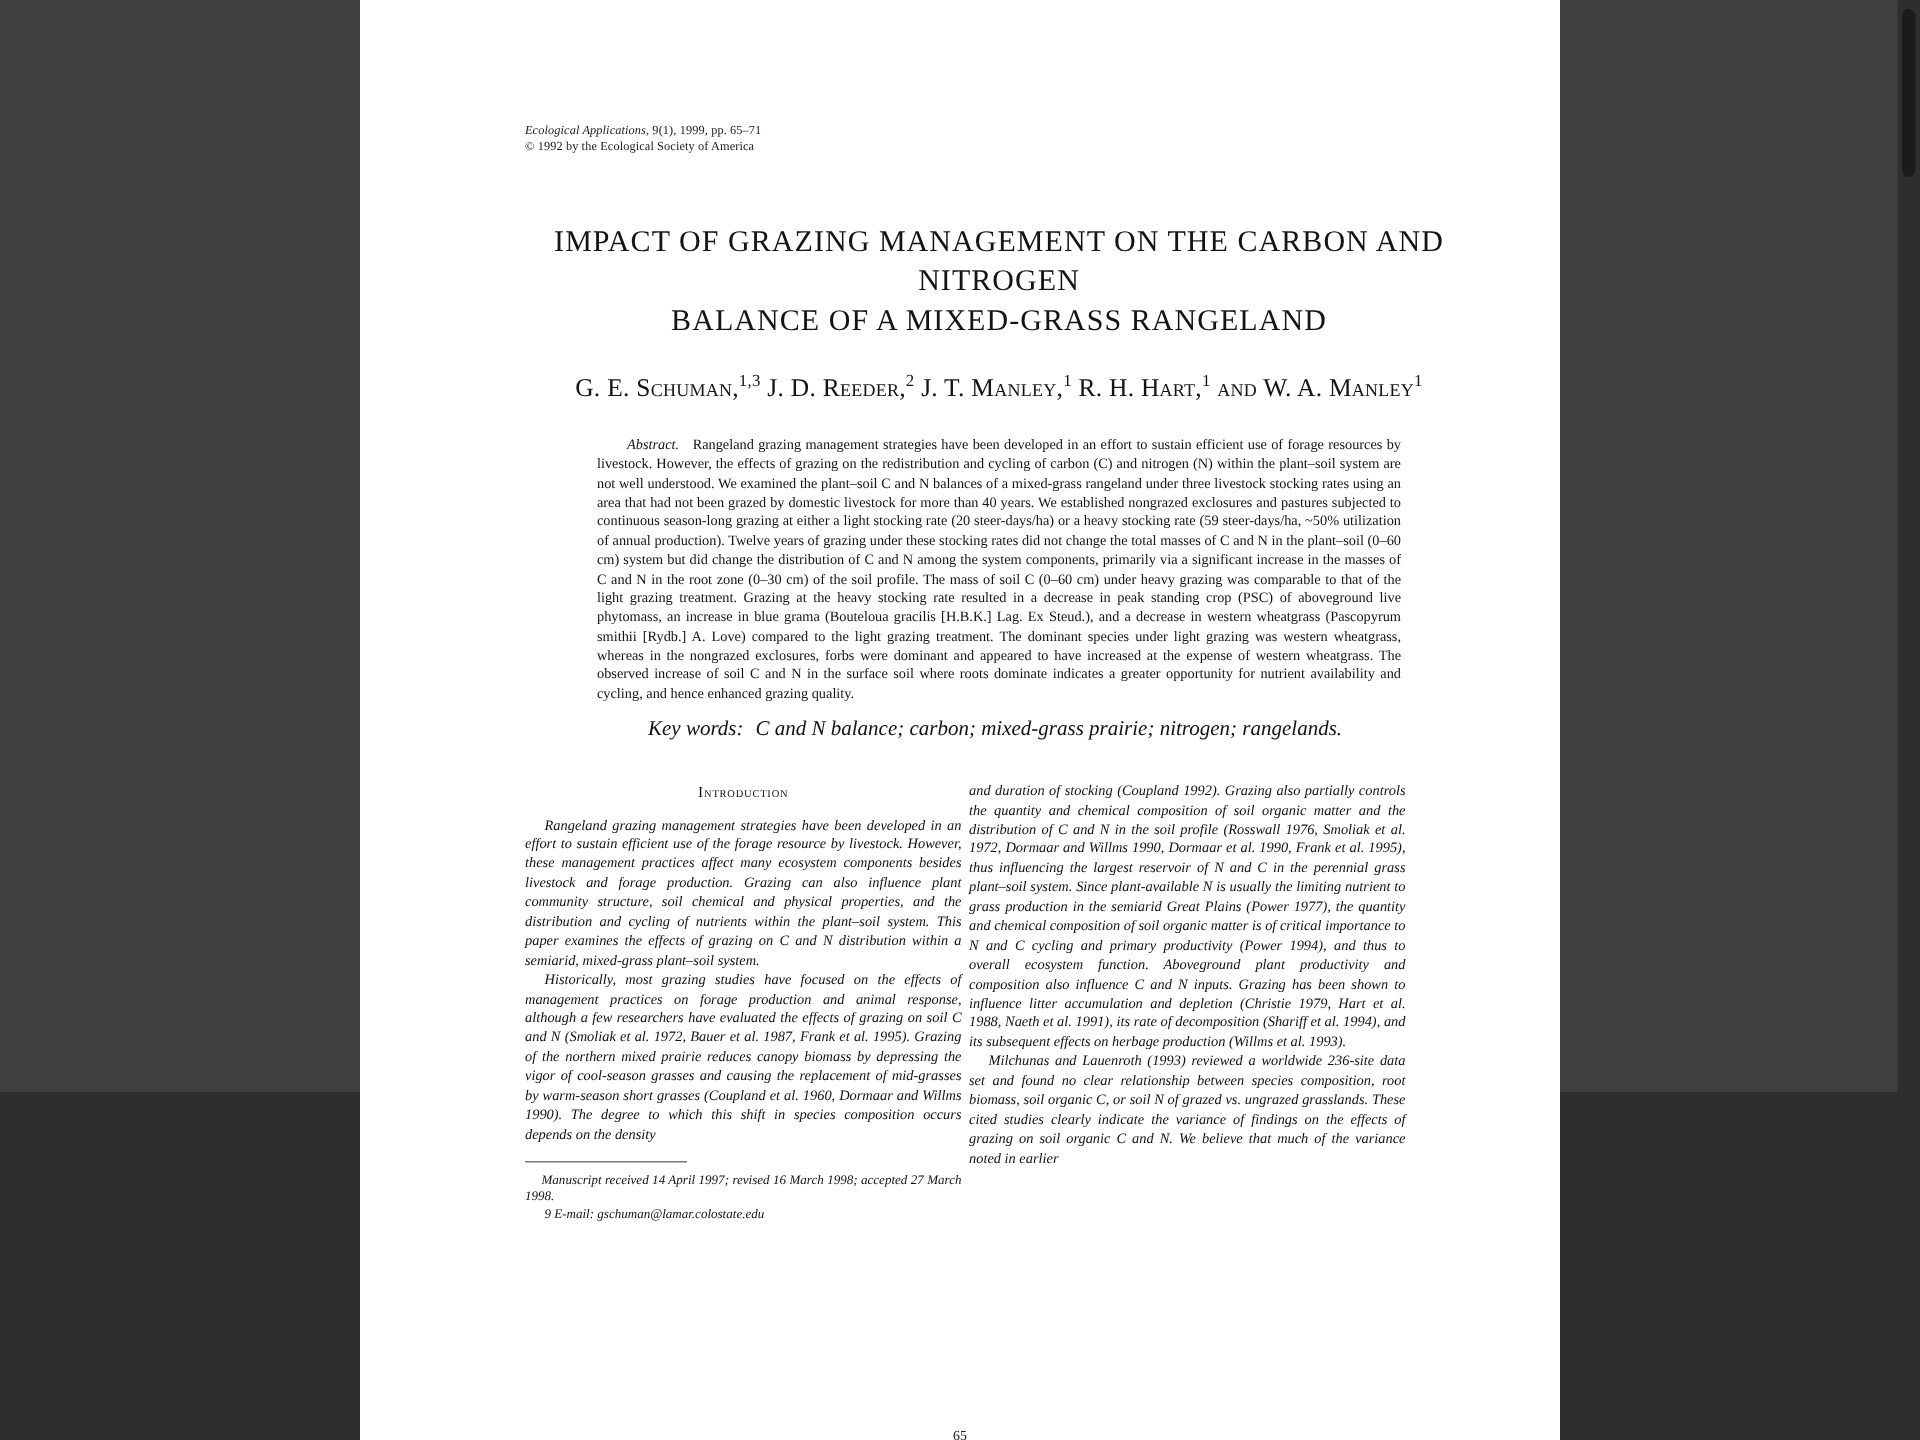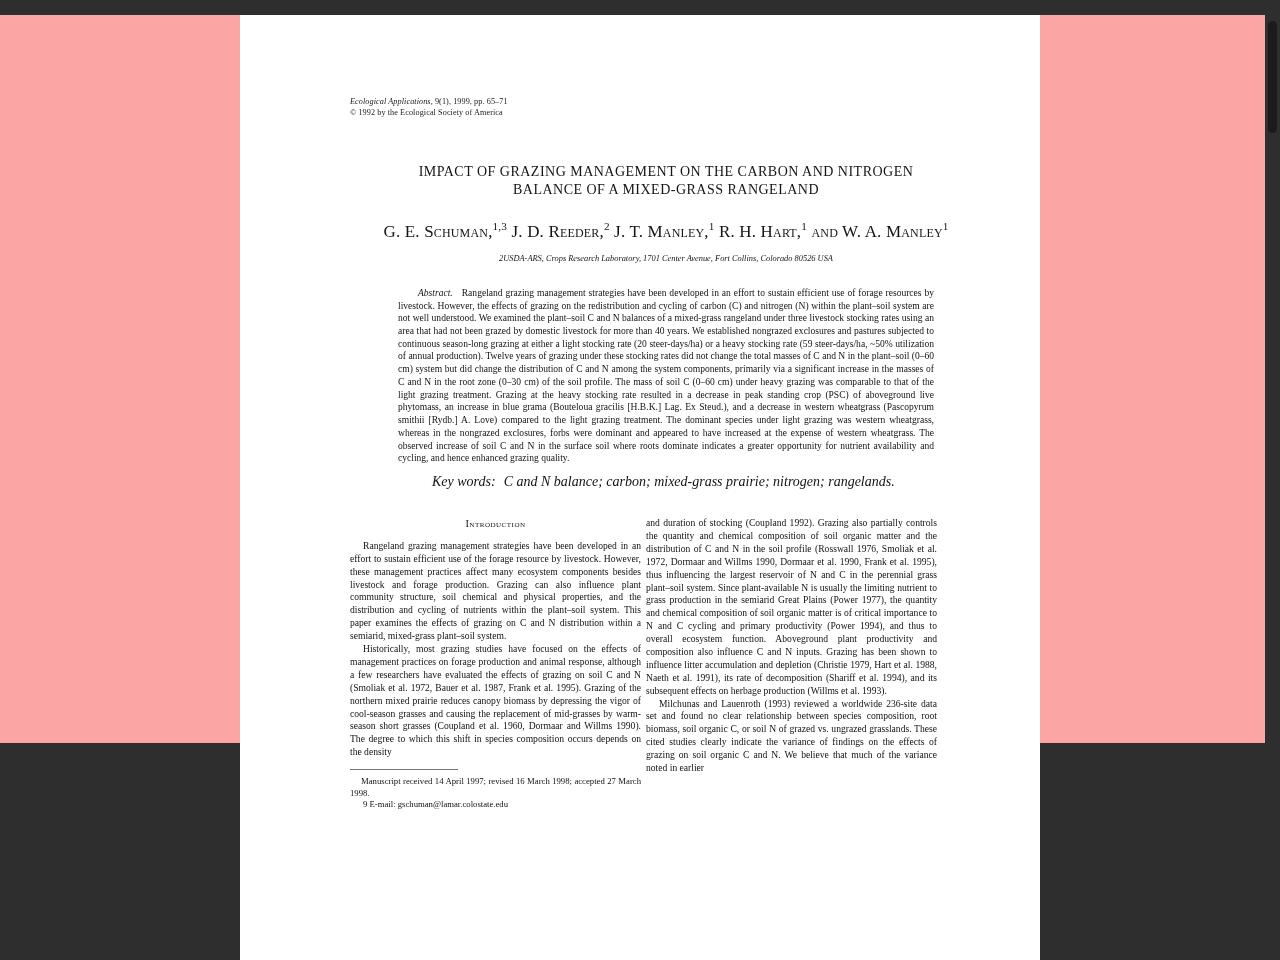--- a/index.html
+++ b/index.html
@@ -6,22 +6,21 @@
   html, body {
     margin: 0; padding: 0;
     width: 1280px; height: 960px;
     overflow: hidden;
     background: #2e2e2e;
     font-family: "Liberation Serif", "DejaVu Serif", serif;
   }
   #viewer {
     position: relative;
     width: 1280px; height: 728px;
-    background: #fca5a5;
-    margin-top: 15px;
+    background: #404040;
   }
   #page {
     position: absolute;
     left: 240px; top: 0;
     width: 800px; height: 960px;
     background: #ffffff;
     overflow: hidden;
   }
   #page-inner {
     position: absolute;
@@ -36,21 +35,21 @@
     line-height: 1.32;
     color: #1a1a1a;
     letter-spacing: 0.01em;
   }
   .journal-head .jtitle { font-style: italic; }
 
   
   .doc-title {
     margin-top: 44px;
     text-align: center;
-    font-size: 14px;
+    font-size: 20px;
     line-height: 1.33;
     letter-spacing: 0.035em;
     color: #141414;
     font-weight: normal;
   }
   .doc-title .tline { display: block; }
 
   
   .authors {
     margin-top: 22px;
@@ -113,21 +112,21 @@
     hyphens: none;
   }
   .section-head {
     text-align: center;
     font-variant: small-caps;
     font-size: 10.3px;
     letter-spacing: 0.05em;
     margin-bottom: 9px;
     color: #111111;
   }
-  .col p { margin: 0; text-indent: 13px; }
+  .col p { margin: 0; text-indent: 13px; font-style: italic; }
   .col p.noindent { text-indent: 0; }
 
   .footnote-rule {
     margin-top: 10px;
     width: 108px;
     height: 1px;
     background: #777;
   }
   .footnotes {
     margin-top: 6px;
@@ -183,21 +182,20 @@
 
       <div class="authors">
         <span class="sc">G. E. Schuman,</span><sup>1,3</sup>
         <span class="sc">J. D. Reeder,</span><sup>2</sup>
         <span class="sc">J. T. Manley,</span><sup>1</sup>
         <span class="sc">R. H. Hart,</span><sup>1</sup>
         <span class="sc">and W. A. Manley</span><sup>1</sup>
       </div>
 
       <div class="affils">
-        <div>2USDA-ARS, Crops Research Laboratory, 1701 Center Avenue, Fort Collins, Colorado 80526 USA</div>
       </div>
 
       <div class="abstract"><span class="lead">Abstract.</span><span class="gap"></span><span>Rangeland grazing management strategies have been developed in an effort to sustain efficient use of forage resources by livestock. However, the effects of grazing on the redistribution and cycling of carbon (C) and nitrogen (N) within the plant–soil system are not well understood. We examined the plant–soil C and N balances of a mixed-grass rangeland under three livestock stocking rates using an area that had not been grazed by domestic livestock for more than 40 years. We established nongrazed exclosures and pastures subjected to continuous season-long grazing at either a light stocking rate (20 steer-days/ha) or a heavy stocking rate (59 steer-days/ha, ~50% utilization of annual production). Twelve years of grazing under these stocking rates did not change the total masses of C and N in the plant–soil (0–60 cm) system but did change the distribution of C and N among the system components, primarily via a significant increase in the masses of C and N in the root zone (0–30 cm) of the soil profile. The mass of soil C (0–60 cm) under heavy grazing was comparable to that of the light grazing treatment. Grazing at the heavy stocking rate resulted in a decrease in peak standing crop (PSC) of aboveground live phytomass, an increase in blue grama (Bouteloua gracilis [H.B.K.] Lag. Ex Steud.), and a decrease in western wheatgrass (Pascopyrum smithii [Rydb.] A. Love) compared to the light grazing treatment. The dominant species under light grazing was western wheatgrass, whereas in the nongrazed exclosures, forbs were dominant and appeared to have increased at the expense of western wheatgrass. The observed increase of soil C and N in the surface soil where roots dominate indicates a greater opportunity for nutrient availability and cycling, and hence enhanced grazing quality.</span></div>
 
       <div class="keywords"><span class="kwlead">Key words:</span><span class="gap"></span><span>C and N balance; carbon; mixed-grass prairie; nitrogen; rangelands.</span></div>
 
       <div class="body-cols">
 
         <div class="col">
           <div class="section-head">Introduction</div>

